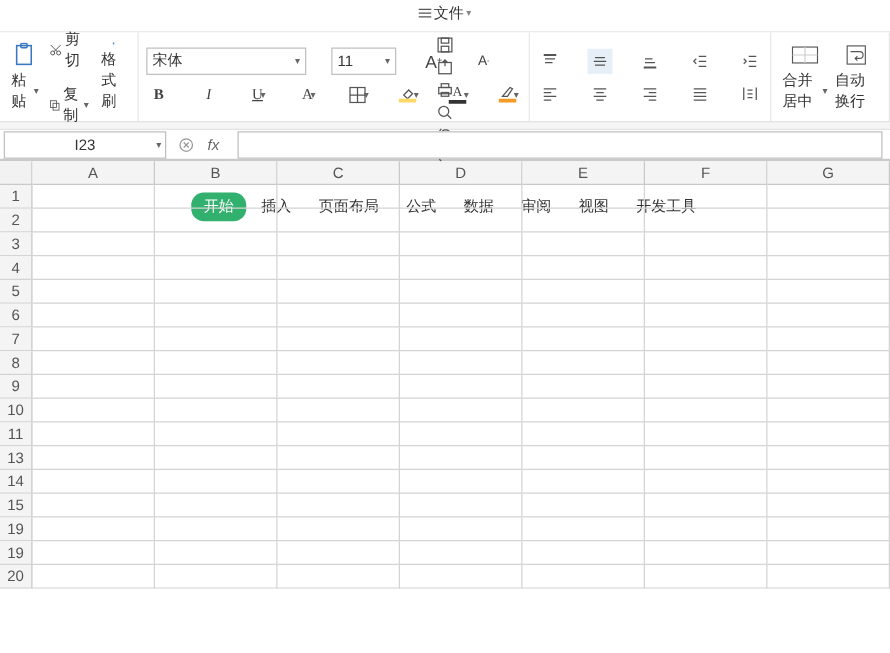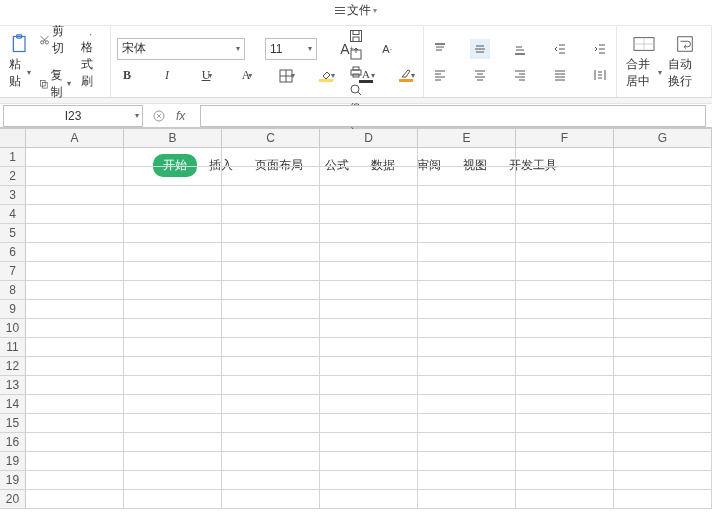--- a/index.html
+++ b/index.html
@@ -17,21 +17,21 @@
   .bigbtn .lbl { font-size: 12px; margin-top: 2px; display: flex; align-items: center; gap: 1px; }
   .smbtn { display: flex; align-items: center; gap: 2px; padding: 2px 3px; cursor: pointer; }
   .smbtn .lbl { font-size: 12px; }
   .font-sel { width: 128px; height: 22px; border: 1px solid #c0c0c0; background:#fff; display:flex; align-items:center; padding:0 4px; cursor:pointer; justify-content: space-between; }
   .size-sel { width: 52px; height: 22px; border: 1px solid #c0c0c0; background:#fff; display:flex; align-items:center; padding:0 4px; cursor:pointer; justify-content: space-between; }
   .toolrow { display:flex; align-items:center; gap:20px; }
   .ticon { width: 20px; height: 20px; display:flex; align-items:center; justify-content:center; cursor:pointer; color:#444; }
   .drop { font-size:8px; color:#666; margin-left:-2px; }
   .divider { height: 6px; background:#f5f5f5; border-bottom:1px solid #e4e4e4; }
   .formula-bar { height: 24px; display:flex; align-items:center; border-bottom:1px solid #c9c9c9; }
-  .namebox { width:140px; height:22px; margin:1px 3px; border:1px solid #c0c0c0; display:flex; align-items:center; justify-content:center; position:relative; }
+  .namebox { width:130px; height:22px; margin:1px 3px; border:1px solid #c0c0c0; display:flex; align-items:center; justify-content:center; position:relative; }
   .namebox .dd { position:absolute; right:3px; font-size:8px; color:#666; }
   .fx-area { flex:1; display:flex; align-items:center; gap:6px; padding:0 6px; }
   .fx-icon { width:18px; text-align:left; cursor:pointer; color:#666; font-style:italic; }
   .fx-input { flex:1; height:22px; border:1px solid #c0c0c0; padding:0 4px; }
   .sheet { flex:1; overflow:hidden; border-top:1px solid #c9c9c9; }
   .hdr-row { display:flex; }
   .corner { width:26px; height:19px; background:#f2f2f2; border-right:1px solid #c9c9c9; border-bottom:1px solid #c9c9c9; }
   .colh { width:98px; height:19px; background:#f4f4f4; border-right:1px solid #c9c9c9; border-bottom:1px solid #c9c9c9; display:flex; align-items:center; justify-content:center; color:#555; cursor:pointer; }
   .rows { }
   .row { display:flex; }
@@ -426,30 +426,20 @@
         <div class="rowh">11</div>
         <div class="cell"></div>
         <div class="cell"></div>
         <div class="cell"></div>
         <div class="cell"></div>
         <div class="cell"></div>
         <div class="cell"></div>
         <div class="cell"></div>
       </div>
       <div class="row">
-        <div class="rowh">12</div>
-        <div class="cell"></div>
-        <div class="cell"></div>
-        <div class="cell"></div>
-        <div class="cell"></div>
-        <div class="cell"></div>
-        <div class="cell"></div>
-        <div class="cell"></div>
-      </div>
-      <div class="row">
         <div class="rowh">13</div>
         <div class="cell"></div>
         <div class="cell"></div>
         <div class="cell"></div>
         <div class="cell"></div>
         <div class="cell"></div>
         <div class="cell"></div>
         <div class="cell"></div>
       </div>
       <div class="row">
@@ -466,30 +456,20 @@
         <div class="rowh">15</div>
         <div class="cell"></div>
         <div class="cell"></div>
         <div class="cell"></div>
         <div class="cell"></div>
         <div class="cell"></div>
         <div class="cell"></div>
         <div class="cell"></div>
       </div>
       <div class="row">
-        <div class="rowh">16</div>
-        <div class="cell"></div>
-        <div class="cell"></div>
-        <div class="cell"></div>
-        <div class="cell"></div>
-        <div class="cell"></div>
-        <div class="cell"></div>
-        <div class="cell"></div>
-      </div>
-      <div class="row">
         <div class="rowh">19</div>
         <div class="cell"></div>
         <div class="cell"></div>
         <div class="cell"></div>
         <div class="cell"></div>
         <div class="cell"></div>
         <div class="cell"></div>
         <div class="cell"></div>
       </div>
       <div class="row">

